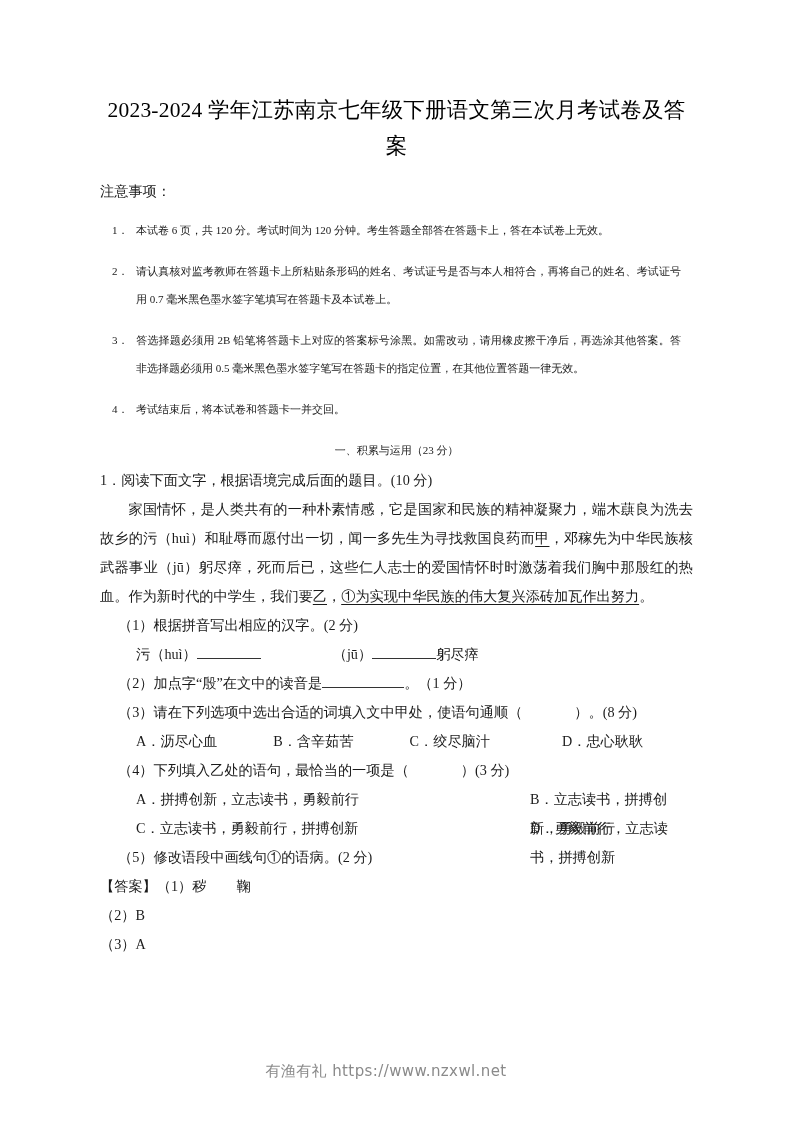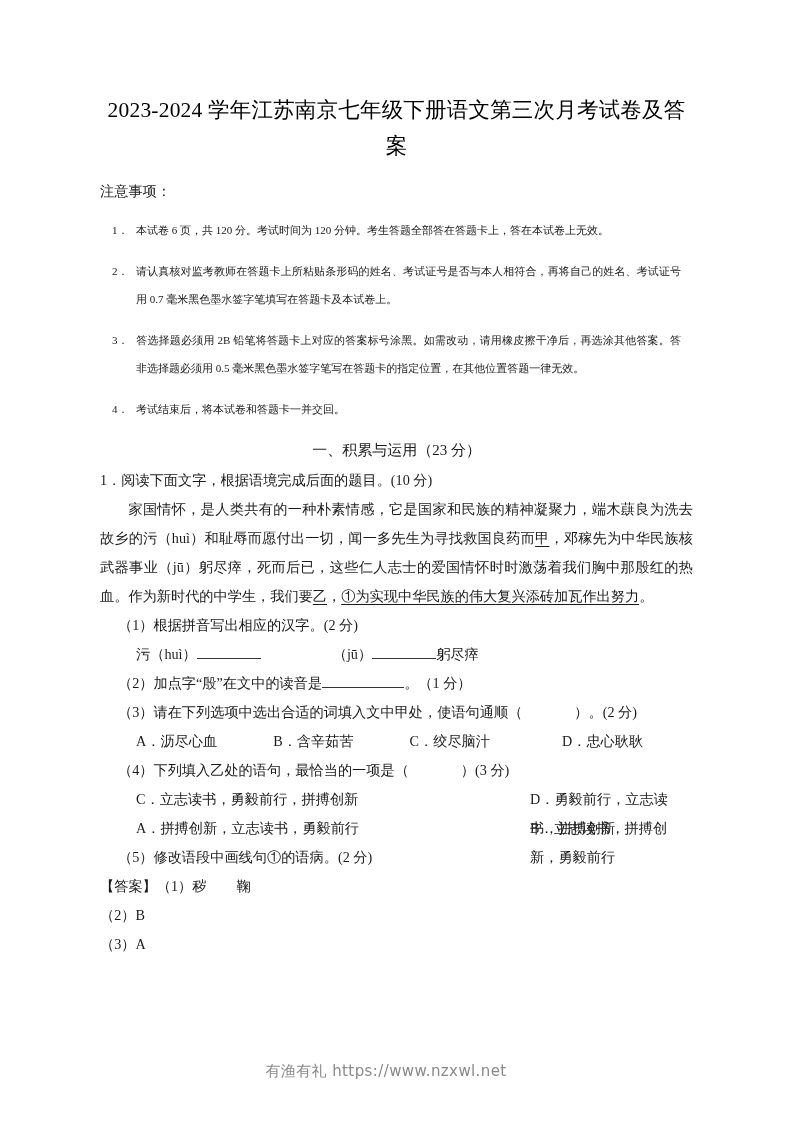--- a/index.html
+++ b/index.html
@@ -46,21 +46,21 @@
     line-height: 28.5px;
     margin: 12px;
     padding-left: 24px;
     text-indent: -24px;
     text-align: justify;
     text-justify: inter-ideograph;
   }
   .notice-item .num { display: inline-block; width: 24px; text-indent: 0; }
 
   .section-head {
-    font-size: 15px;
+    font-size: 11px;
     line-height: 31px;
     text-align: center;
     margin: 4px 0 0 0;
   }
 
   .q-line {
     font-size: 14.2px;
     line-height: 29px;
     margin: 0;
     text-align: justify;
@@ -150,28 +150,28 @@
 
   <p class="q-line">1．阅读下面文字，根据语境完成后面的题目。(10 分)</p>
 
   <p class="passage"><span>家国情怀，是人类共有的一种朴素情感，它是国家和民族的精神凝聚力，端木蕻良为洗去故乡的污（huì）和耻辱而愿付出一切，闻一多先生为寻找救国良药而</span><span class="ul">甲</span><span>，邓稼先为中华民族核武器事业（jū）躬尽瘁，死而后已，这些仁人志士的爱国情怀时时激荡着我们胸中那殷红的热血。作为新时代的中学生，我们要</span><span class="ul">乙</span><span>，</span><span class="ul">①为实现中华民族的伟大复兴添砖加瓦作出努力</span><span>。</span></p>
 
   <p class="sub-q indent1">（1）根据拼音写出相应的汉字。(2 分)</p>
   <p class="sub-q indent2"><span>污（huì）</span><span class="blank-s"></span><span class="gap-lg"></span><span>（jū）</span><span class="blank-s"></span><span>躬尽瘁</span></p>
 
   <p class="sub-q indent1"><span>（2）加点字“殷”在文中的读音是</span><span class="blank-m"></span><span>。（1 分）</span></p>
 
-  <p class="sub-q indent1"><span>（3）请在下列选项中选出合适的词填入文中甲处，使语句通顺（</span><span class="blank-box"></span><span>）。(2 分)</span></p>
+  <p class="sub-q indent1"><span>（3）请在下列选项中选出合适的词填入文中甲处，使语句通顺（</span><span class="blank-box"></span><span>）。(8 分)</span></p>
 
   <p class="opt-row"><span class="o">A．沥尽心血</span><span class="gap-md"></span><span class="o">B．含辛茹苦</span><span class="gap-md"></span><span class="o">C．绞尽脑汁</span><span class="gap-lg"></span><span class="o">D．忠心耿耿</span></p>
 
   <p class="sub-q indent1"><span>（4）下列填入乙处的语句，最恰当的一项是（</span><span class="blank-box"></span><span>）(3 分)</span></p>
 
+  <p class="two-col"><span class="left">A．拼搏创新，立志读书，勇毅前行</span><span class="right">B．立志读书，拼搏创新，勇毅前行</span></p>
   <p class="two-col"><span class="left">C．立志读书，勇毅前行，拼搏创新</span><span class="right">D．勇毅前行，立志读书，拼搏创新</span></p>
-  <p class="two-col"><span class="left">A．拼搏创新，立志读书，勇毅前行</span><span class="right">B．立志读书，拼搏创新，勇毅前行</span></p>
 
   <p class="sub-q indent1">（5）修改语段中画线句①的语病。(2 分)</p>
 
   <p class="answer-line"><span class="answer-tag">【答案】</span><span>（1）</span><span>秽</span><span class="gap-sm"></span><span>鞠</span></p>
   <p class="answer-line">（2）B</p>
   <p class="answer-line">（3）A</p>
 
 </div>
 
 <div class="watermark">有渔有礼 https://www.nzxwl.net</div>

